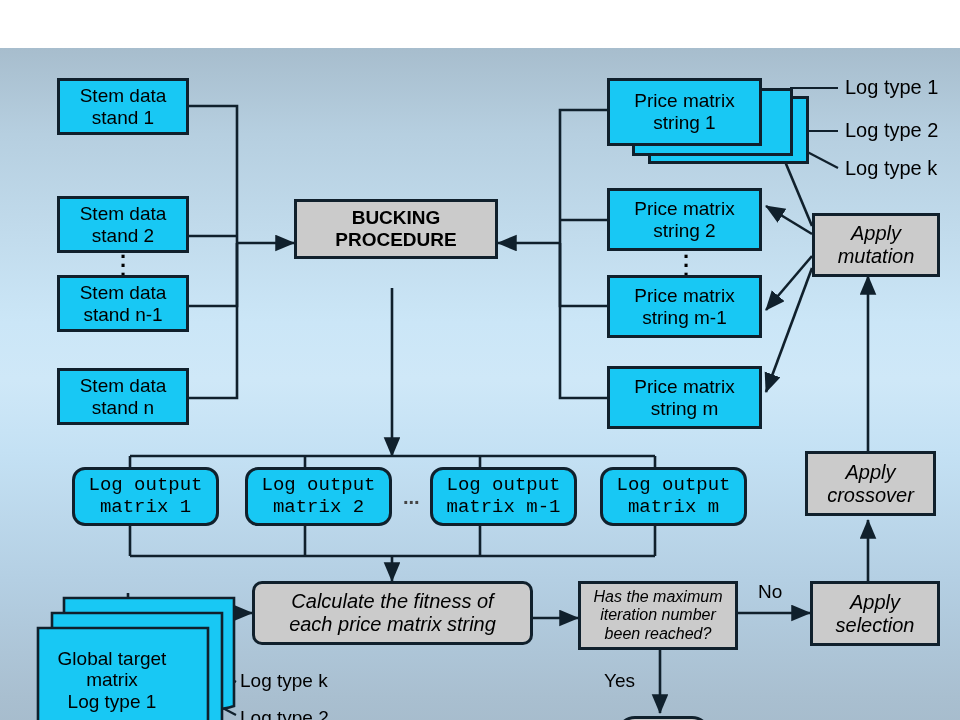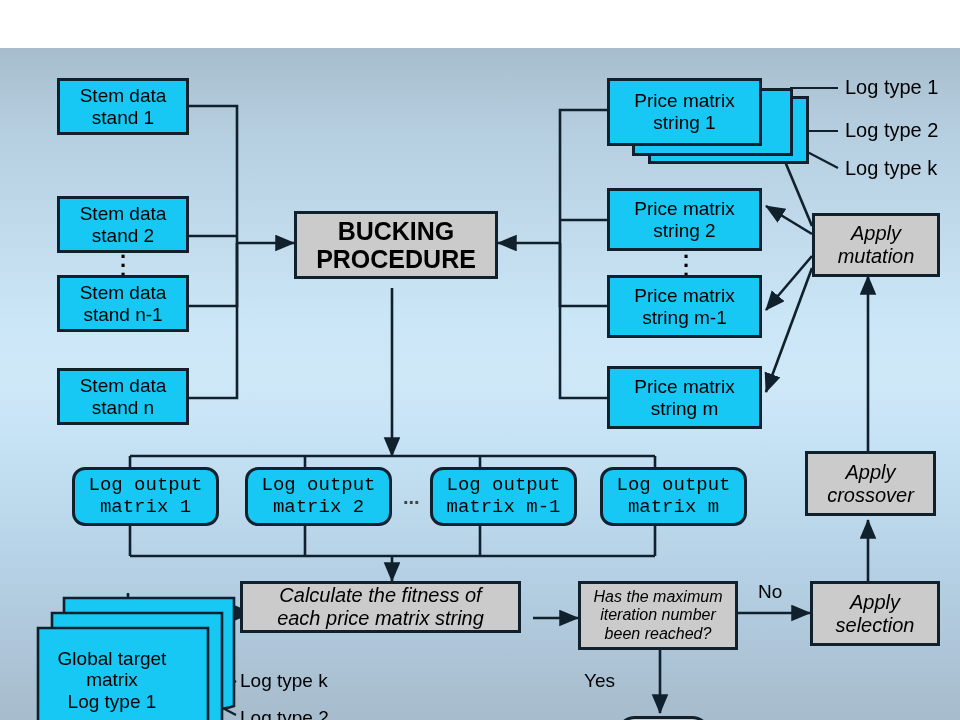--- a/index.html
+++ b/index.html
@@ -155,21 +155,21 @@
   <div class="node cyan" style="left:57px; top:227px; width:132px; height:57px; font-size:19px;">
     <span>Stem data
 stand n-1</span>
   </div>
 
   <div class="node cyan" style="left:57px; top:320px; width:132px; height:57px; font-size:19px;">
     <span>Stem data
 stand n</span>
   </div>
 
-  <div class="node grey bold" style="left:294px; top:163px; width:204px; height:68px; font-size:25px;">
+  <div class="node grey bold" style="left:294px; top:151px; width:204px; height:60px; font-size:19px;">
     <span>BUCKING
 PROCEDURE</span>
   </div>
 
   <div class="node cyan" style="left:648px; top:48px; width:161px; height:68px;"></div>
   <div class="node cyan" style="left:632px; top:40px; width:161px; height:68px;"></div>
   <div class="node cyan" style="left:607px; top:30px; width:155px; height:68px; font-size:19px;">
     <span>Price matrix
 string 1</span>
   </div>
@@ -236,33 +236,33 @@
   </svg>
   <div class="node" style="left:38px; top:582px; width:148px; height:100px; font-size:19px;">
     <span>Global target
 matrix
 Log type 1</span>
   </div>
 
   <div class="lbl" style="left:240px; top:622px; font-size:19px;">Log type k</div>
   <div class="lbl" style="left:240px; top:659px; font-size:19px;">Log type 2</div>
 
-  <div class="node grey italic" style="left:240px; top:533px; width:281px; height:52px; font-size:20px;">
+  <div class="node grey italic" style="left:252px; top:533px; width:281px; height:64px; font-size:20px;border-radius:10px;">
     <span>Calculate the fitness of
 each price matrix string</span>
   </div>
 
   <div class="node grey italic" style="left:578px; top:533px; width:160px; height:69px; font-size:16px;">
     <span>Has the maximum
 iteration number
 been reached?</span>
   </div>
 
   <div class="lbl" style="left:758px; top:533px; font-size:19px;">No</div>
-  <div class="lbl" style="left:584px; top:622px; font-size:19px;">Yes</div>
+  <div class="lbl" style="left:604px; top:622px; font-size:19px;">Yes</div>
 
   <div class="node grey pill" style="left:616px; top:668px; width:95px; height:38px; font-size:21px;">
     <span>End</span>
   </div>
 
   <div class="node grey italic" style="left:810px; top:533px; width:130px; height:65px; font-size:20px;">
     <span>Apply
 selection</span>
   </div>
 

